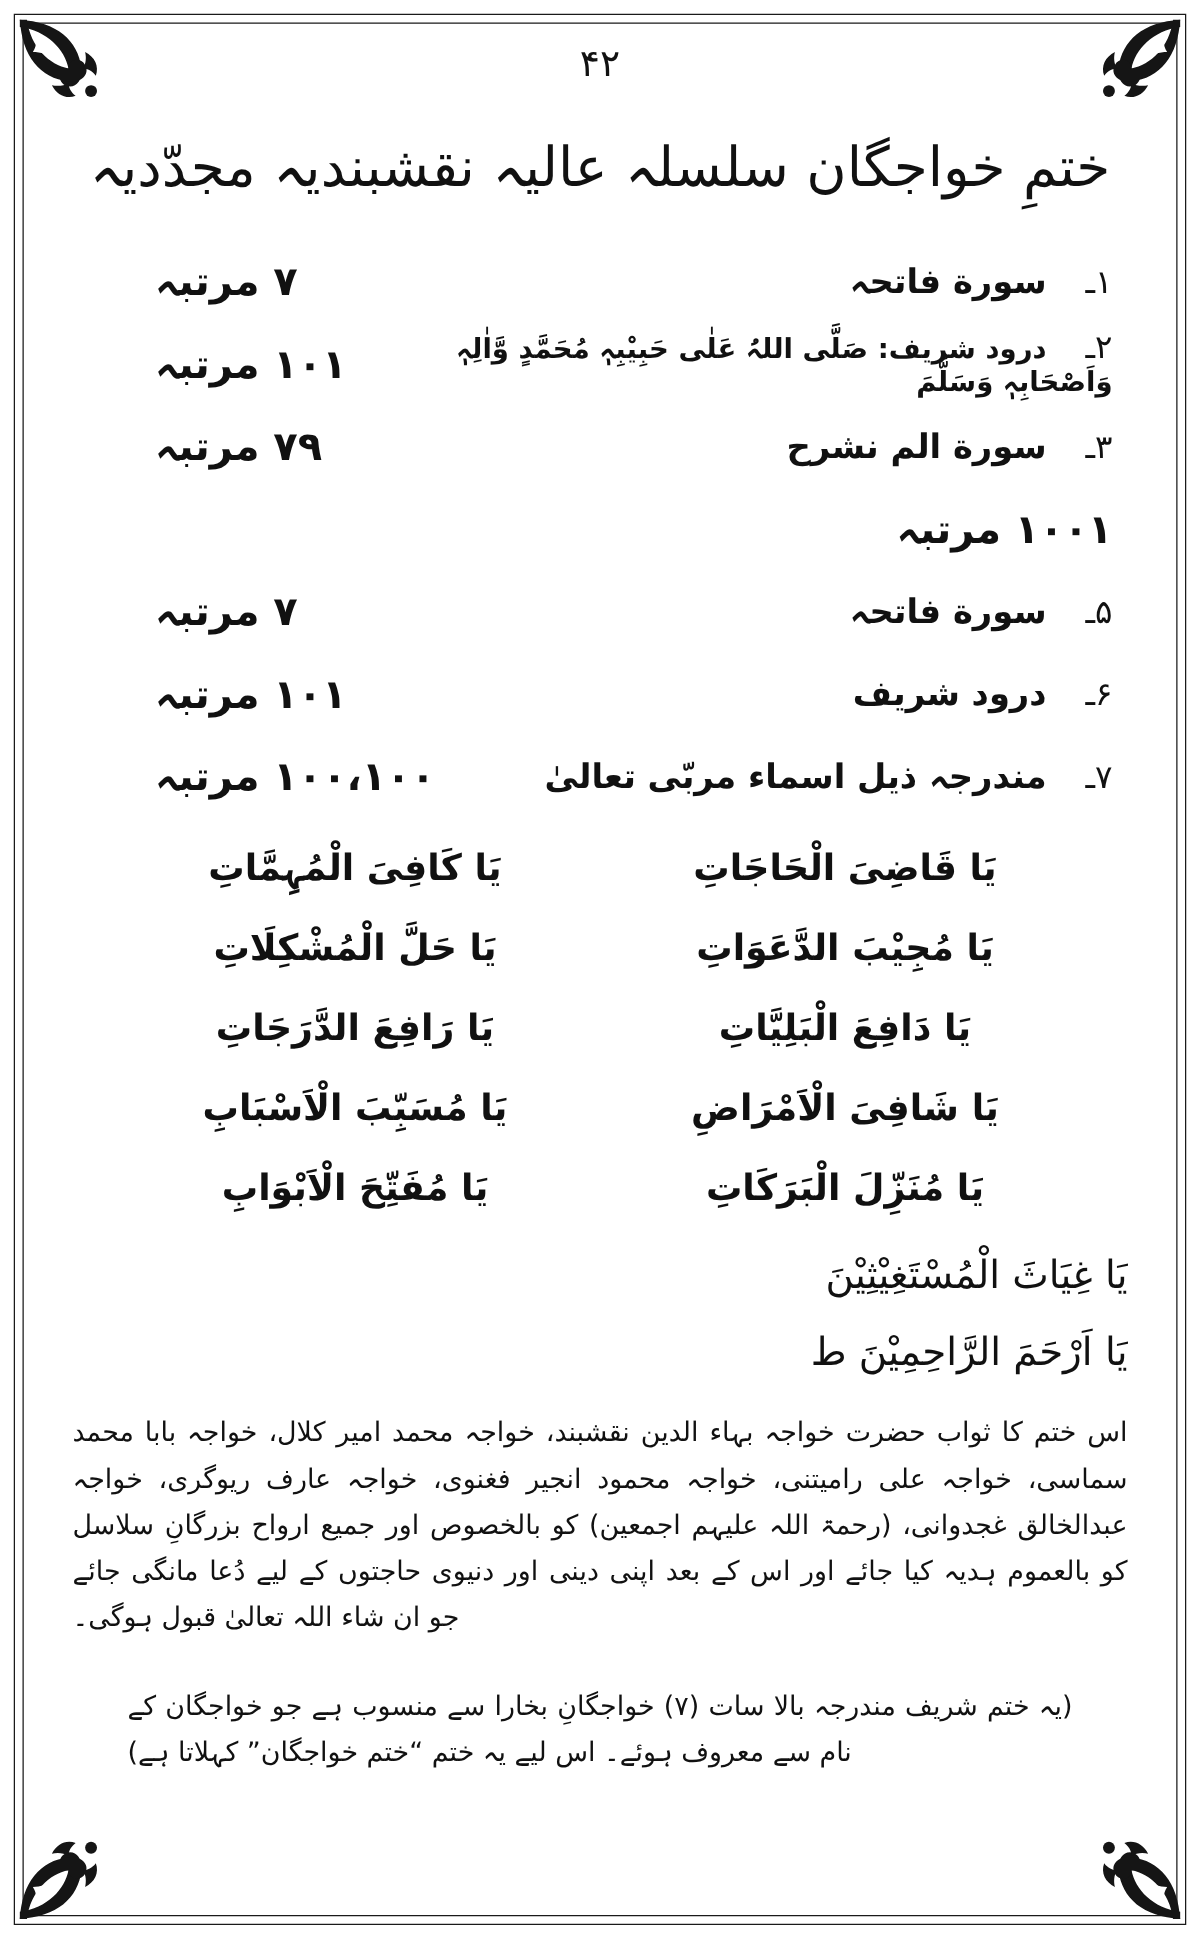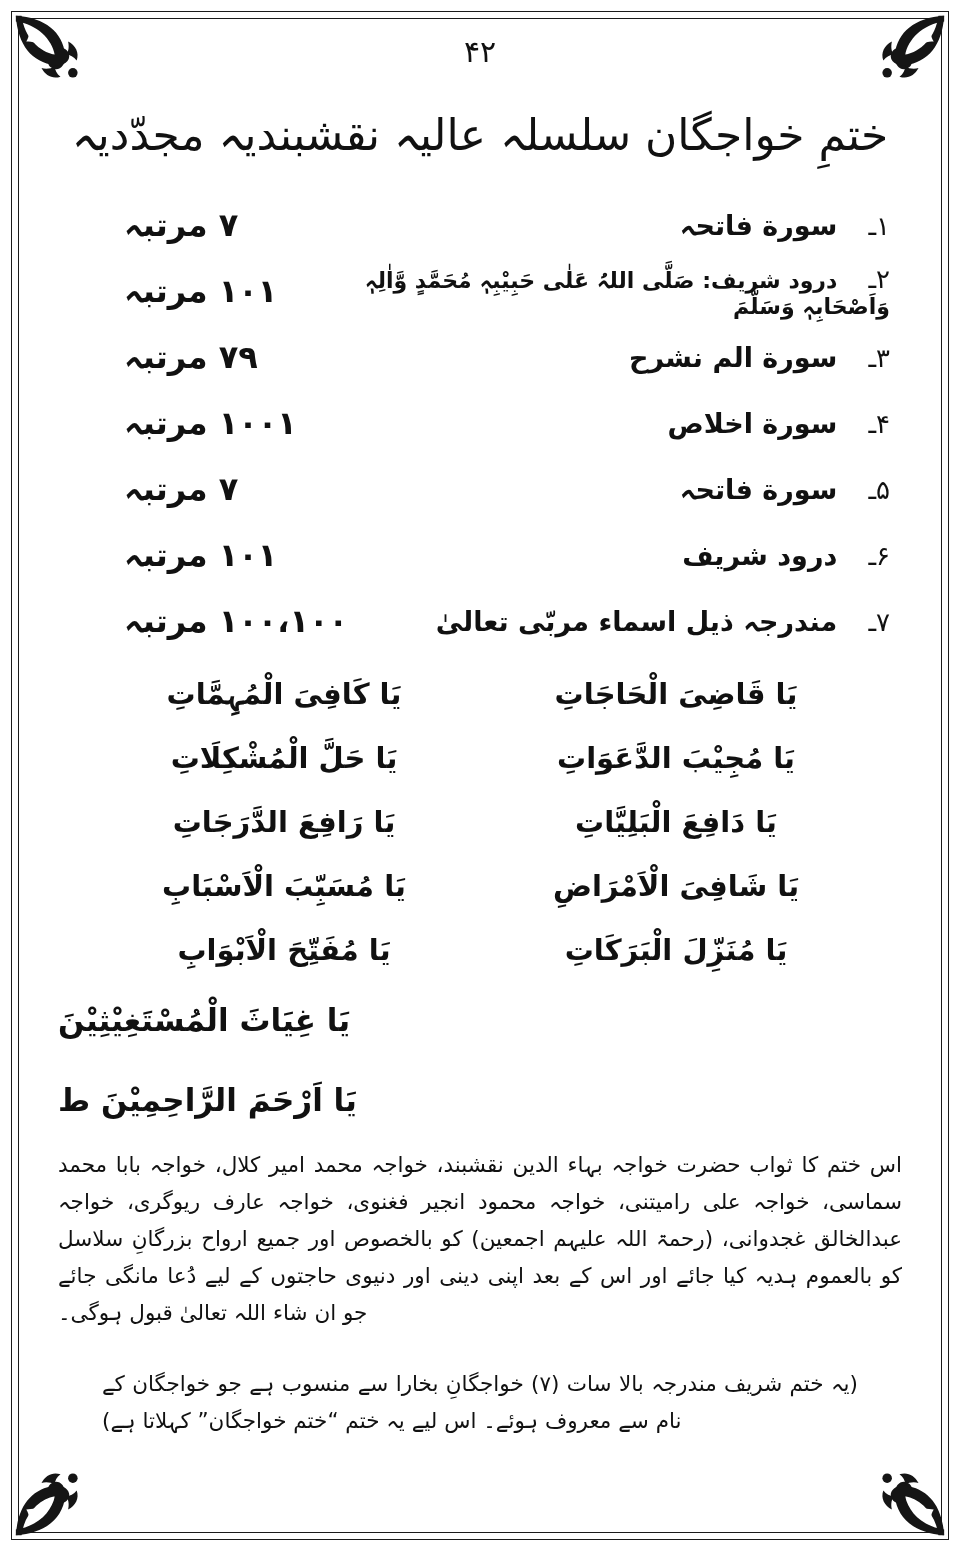--- a/index.html
+++ b/index.html
@@ -69,26 +69,26 @@
     display: grid;
     grid-template-columns: 1fr 1fr;
     align-items: center;
   }
   .name-cell {
     text-align: center;
     font-size: 29px;
     font-weight: 700;
   }
   .centered-name {
-    text-align: left;
+    text-align: right;
     font-size: 31px;
-    font-weight: 700;
+    font-weight: 400;
   }
   .centered-name.first { margin-top: 20px; }
-  .centered-name.second { margin-top: 44px; }
+  .centered-name.second { margin-top: 26px; }
   
   .para {
     font-size: 21.5px;
     line-height: 37px;
     text-align: justify;
     text-align-last: left;
     direction: rtl;
   }
   .para1 { margin-top: 28px; }
   .para2 { margin: 34px 44px 0 44px; }
@@ -166,24 +166,20 @@
 
     <div class="item-row">
       <span>
         <span class="item-num">۳ـ</span>
         <span class="item-text">سورة الم نشرح</span>
       </span>
       <span class="item-count">۷۹ مرتبہ</span>
     </div>
 
     <div class="item-row">
-      <span>
-        <span class="item-num">۴ـ</span>
-        <span class="item-text">سورة اخلاص</span>
-      </span>
       <span class="item-count">۱۰۰۱ مرتبہ</span>
     </div>
 
     <div class="item-row">
       <span>
         <span class="item-num">۵ـ</span>
         <span class="item-text">سورة فاتحہ</span>
       </span>
       <span class="item-count">۷ مرتبہ</span>
     </div>

